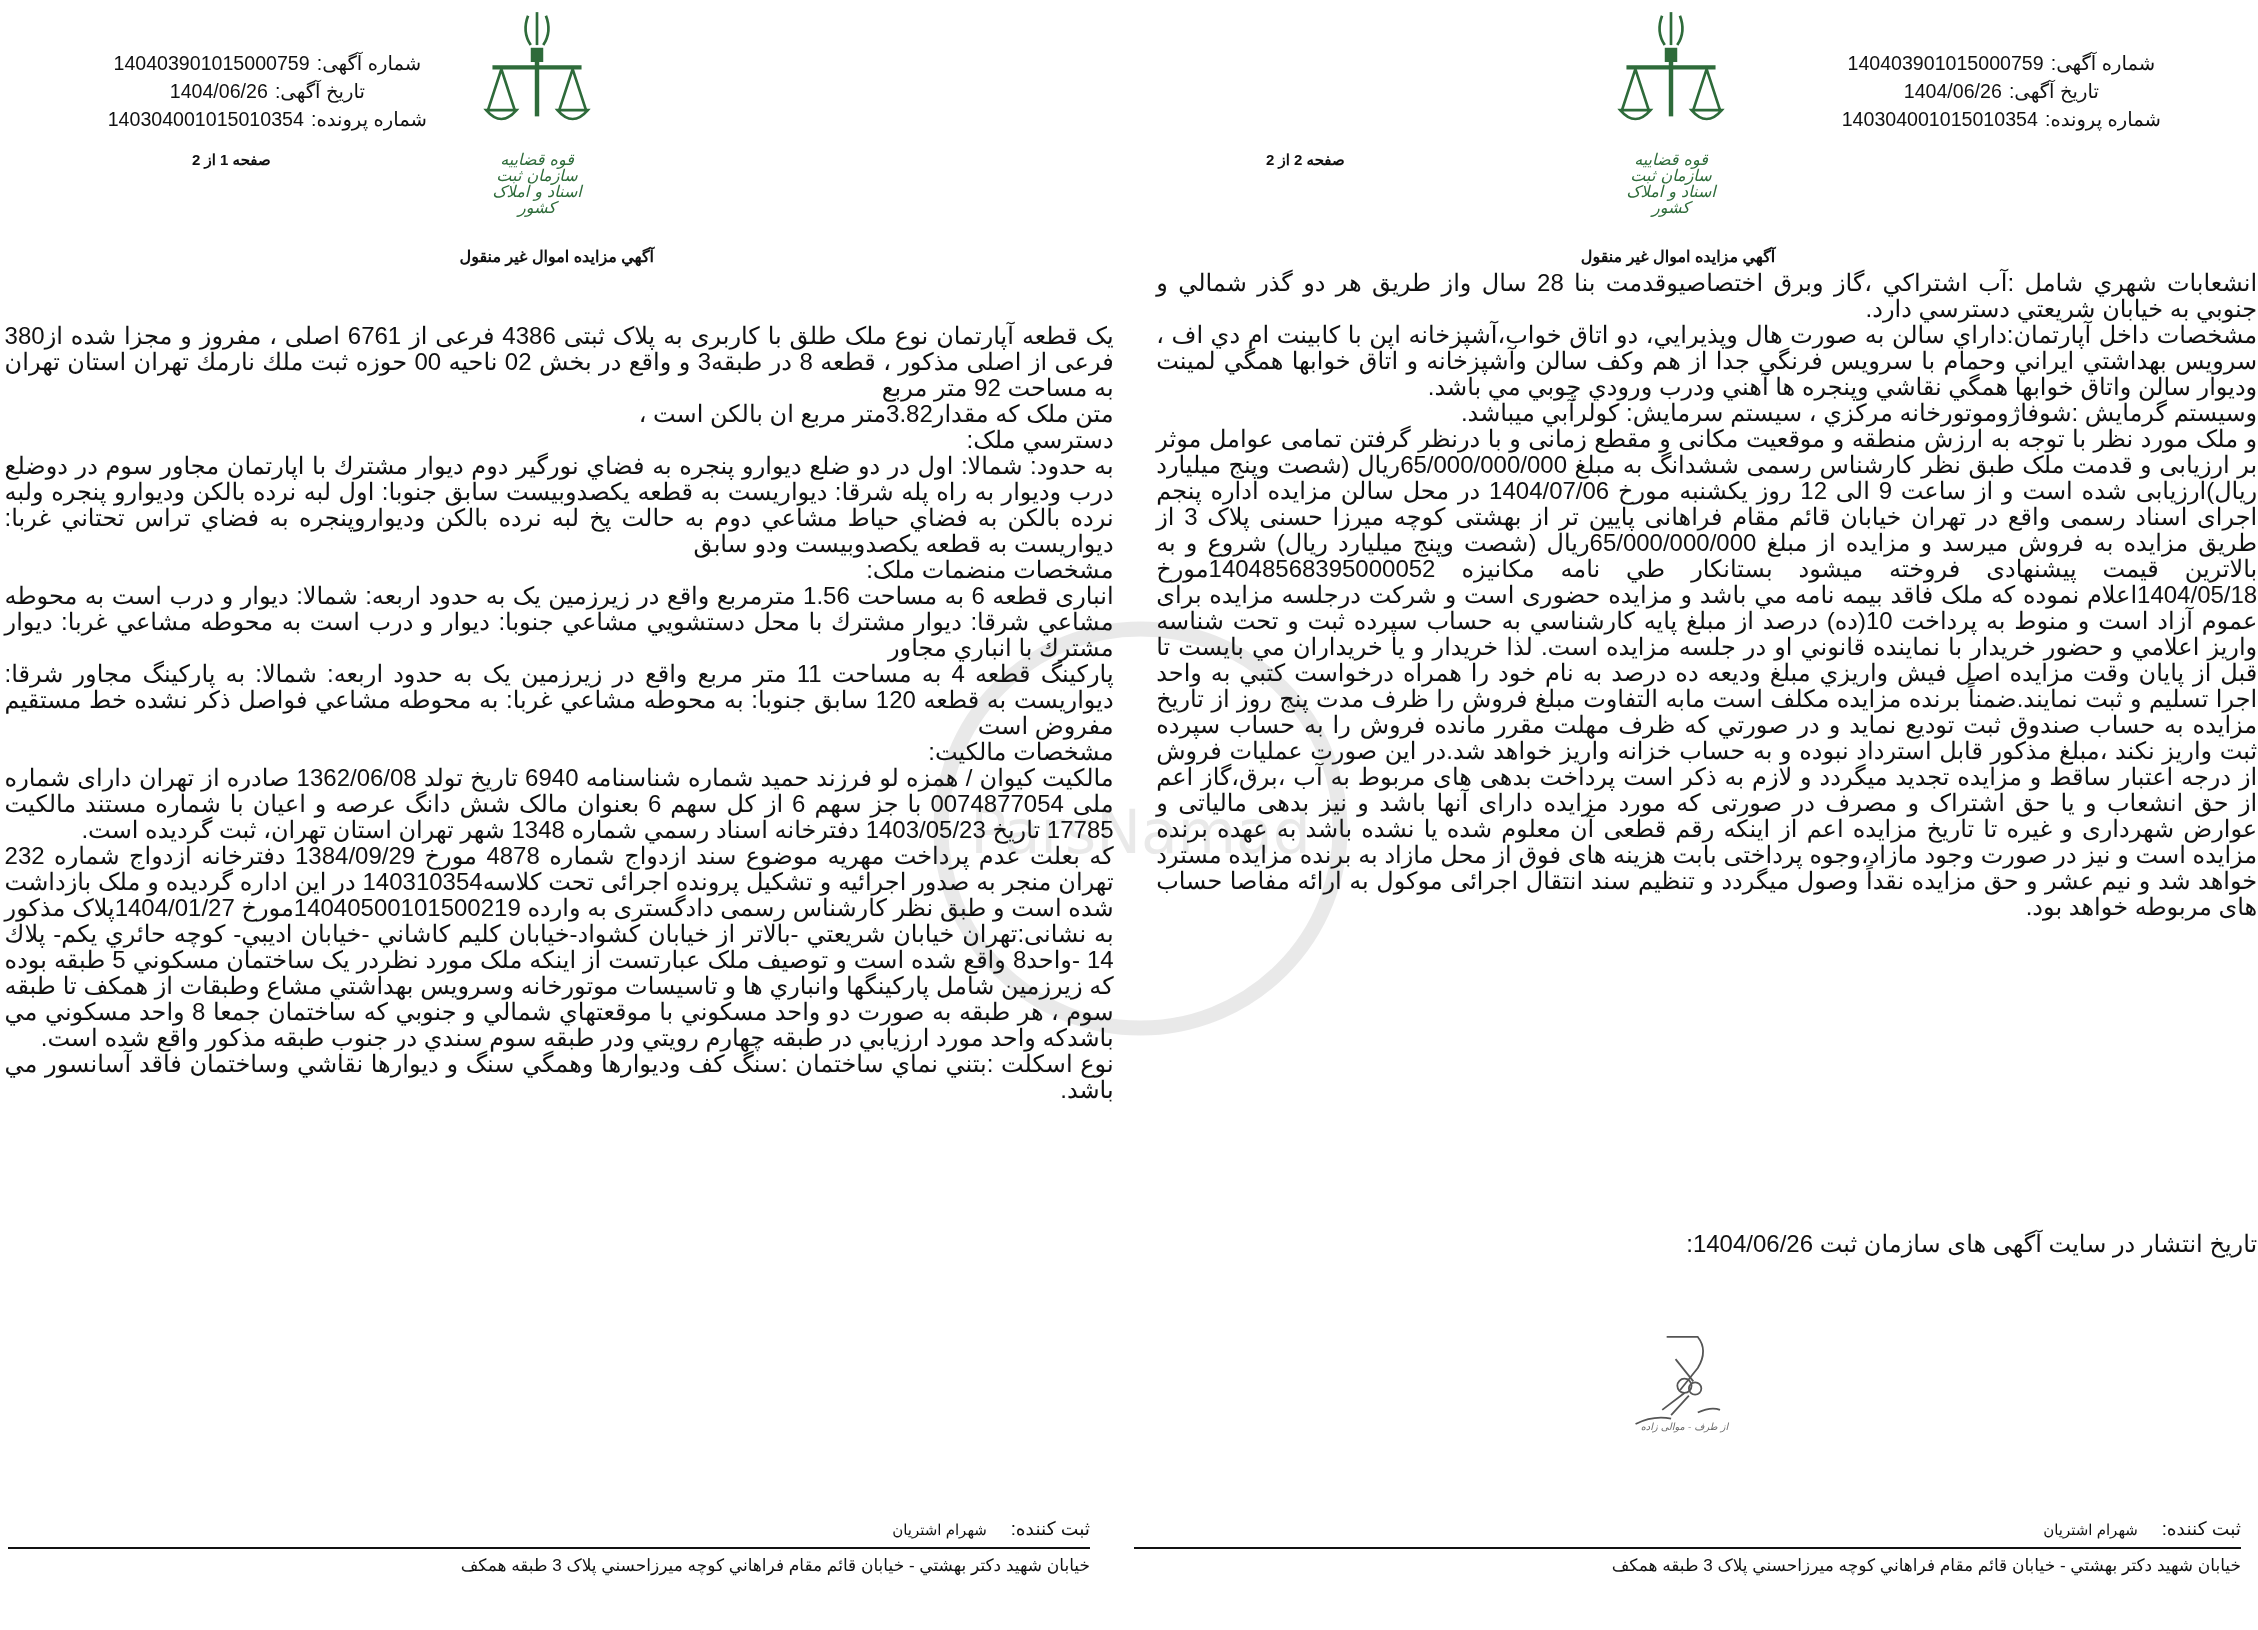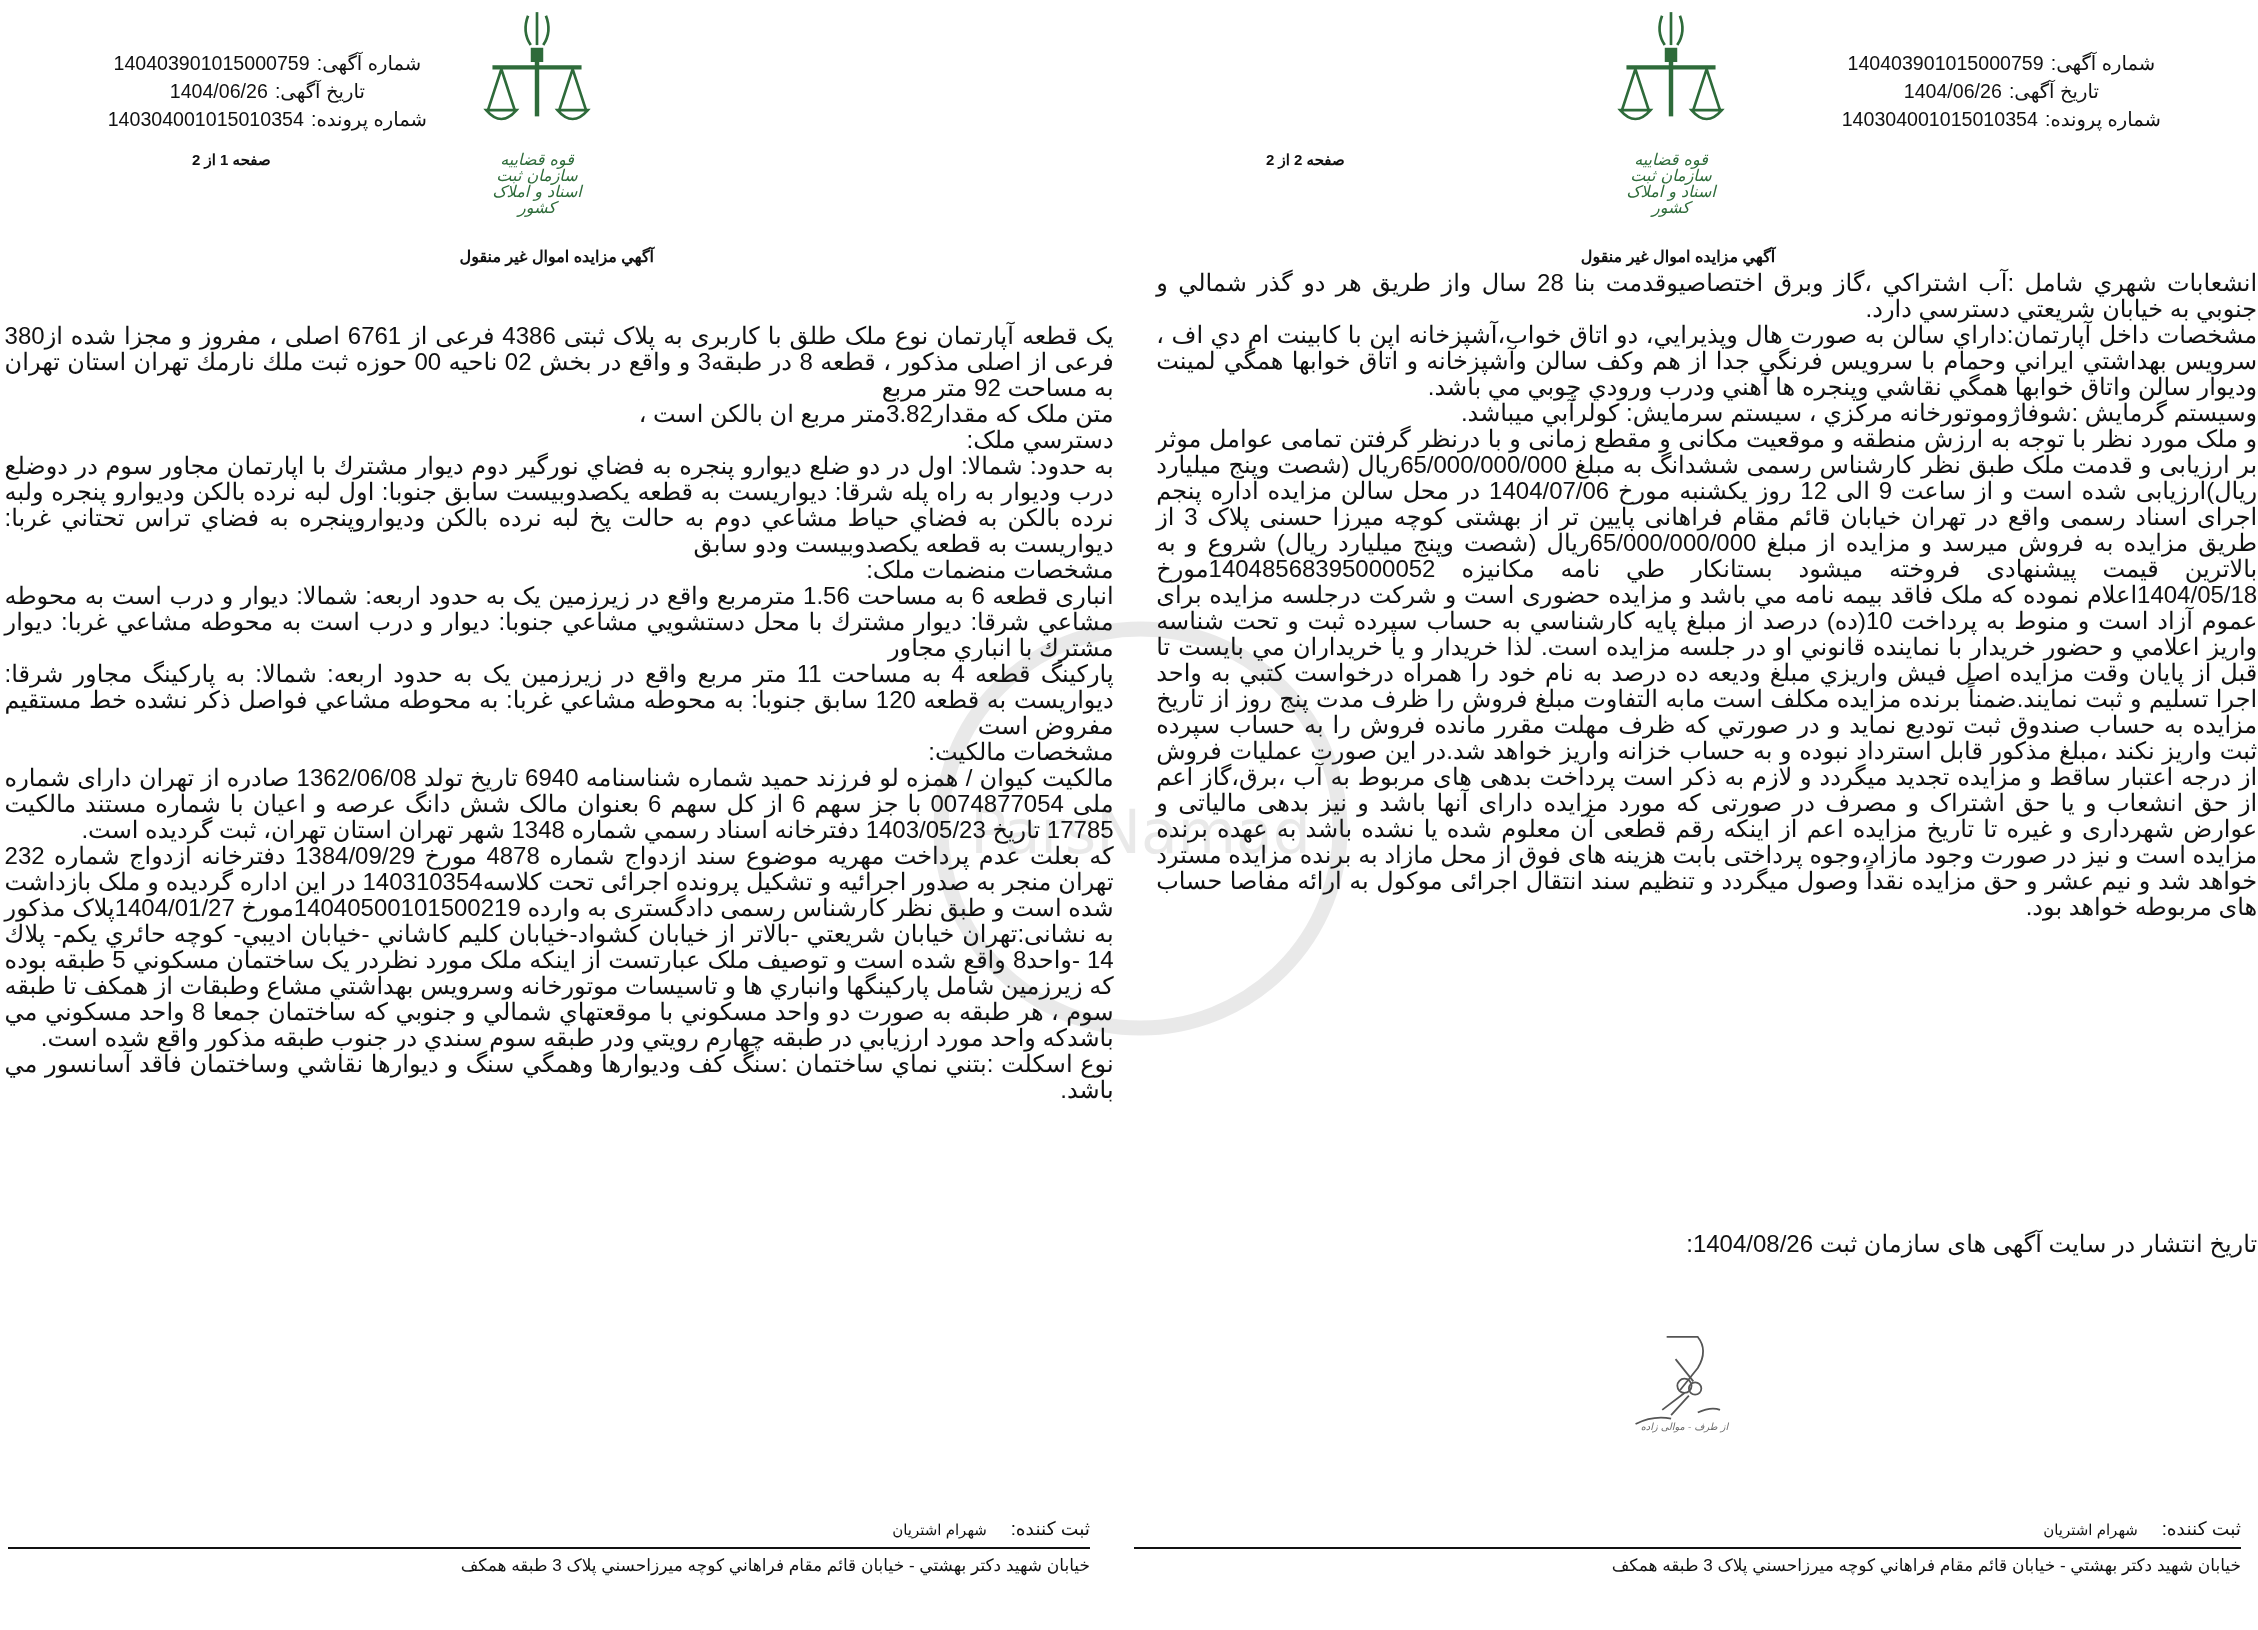--- a/index.html
+++ b/index.html
@@ -189,21 +189,21 @@
 
   <h1 class="title">آگهي مزايده اموال غير منقول</h1>
 
   <div class="body-text">
     <p>انشعابات شهري شامل :آب اشتراكي ،گاز وبرق اختصاصيوقدمت بنا 28 سال واز طريق هر دو گذر شمالي و جنوبي به خيابان شريعتي دسترسي دارد.</p>
     <p>مشخصات داخل آپارتمان:داراي سالن به صورت هال وپذيرايي، دو اتاق خواب،آشپزخانه اپن با كابينت ام دي اف ، سرويس بهداشتي ايراني وحمام با سرويس فرنگي جدا از هم وكف سالن وآشپزخانه و اتاق خوابها همگي لمينت وديوار سالن واتاق خوابها همگي نقاشي وپنجره ها آهني ودرب ورودي چوبي مي باشد.</p>
     <p>وسيستم گرمايش :شوفاژوموتورخانه مركزي ، سيستم سرمايش: كولرآبي ميباشد.</p>
     <p>و ملک مورد نظر با توجه به ارزش منطقه و موقعیت مکانی و مقطع زمانی و با درنظر گرفتن تمامی عوامل موثر بر ارزیابی و قدمت ملک طبق نظر کارشناس رسمی ششدانگ به مبلغ 65/000/000/000ریال (شصت وپنج میلیارد ریال)ارزیابی شده است و از ساعت 9 الی 12 روز یکشنبه مورخ 1404/07/06 در محل سالن مزایده اداره پنجم اجرای اسناد رسمی واقع در تهران خیابان قائم مقام فراهانی پایین تر از بهشتی کوچه میرزا حسنی پلاک 3 از طریق مزایده به فروش میرسد و مزایده از مبلغ 65/000/000/000ریال (شصت وپنج میلیارد ریال) شروع و به بالاترین قیمت پیشنهادی فروخته میشود بستانكار طي نامه مكانيزه 14048568395000052مورخ 1404/05/18اعلام نموده که ملک فاقد بيمه نامه مي باشد و مزايده حضوری است و شرکت درجلسه مزایده برای عموم آزاد است و منوط به پرداخت 10(ده) درصد از مبلغ پایه كارشناسي به حساب سپرده ثبت و تحت شناسه واريز اعلامي و حضور خريدار با نماينده قانوني او در جلسه مزايده است. لذا خريدار و يا خريداران مي بايست تا قبل از پايان وقت مزايده اصل فيش واريزي مبلغ وديعه ده درصد به نام خود را همراه درخواست كتبي به واحد اجرا تسليم و ثبت نمايند.ضمناً برنده مزايده مكلف است مابه التفاوت مبلغ فروش را ظرف مدت پنج روز از تاريخ مزايده به حساب صندوق ثبت توديع نمايد و در صورتي كه ظرف مهلت مقرر مانده فروش را به حساب سپرده ثبت واريز نكند ،مبلغ مذكور قابل استرداد نبوده و به حساب خزانه واريز خواهد شد.در اين صورت عمليات فروش از درجه اعتبار ساقط و مزايده تجديد ميگردد و لازم به ذكر است پرداخت بدهی های مربوط به آب ،برق،گاز اعم از حق انشعاب و یا حق اشتراک و مصرف در صورتی که مورد مزایده دارای آنها باشد و نیز بدهی مالیاتی و عوارض شهرداری و غیره تا تاریخ مزایده اعم از اینکه رقم قطعی آن معلوم شده یا نشده باشد به عهده برنده مزایده است و نیز در صورت وجود مازاد،وجوه پرداختی بابت هزینه های فوق از محل مازاد به برنده مزایده مسترد خواهد شد و نیم عشر و حق مزایده نقداً وصول میگردد و تنظیم سند انتقال اجرائی موکول به ارائه مفاصا حساب های مربوطه خواهد بود.</p>
   </div>
 
-  <div class="pub-date">تاریخ انتشار در سایت آگهی های سازمان ثبت 1404/08/26:</div>
+  <div class="pub-date">تاریخ انتشار در سایت آگهی های سازمان ثبت 1404/06/26:</div>
 
   <div class="signature">
     <svg viewBox="0 0 180 140">
       <g fill="none" stroke="#555" stroke-width="2">
         <path d="M75 30 L110 30 Q122 45 110 65 L90 90"></path>
         <path d="M85 55 L105 80"></path>
         <circle cx="95" cy="85" r="8"></circle>
         <circle cx="107" cy="88" r="7"></circle>
         <path d="M95 93 L70 112 M100 96 L80 118"></path>
         <path d="M40 128 Q60 118 80 122 M110 115 Q125 108 135 112"></path>

